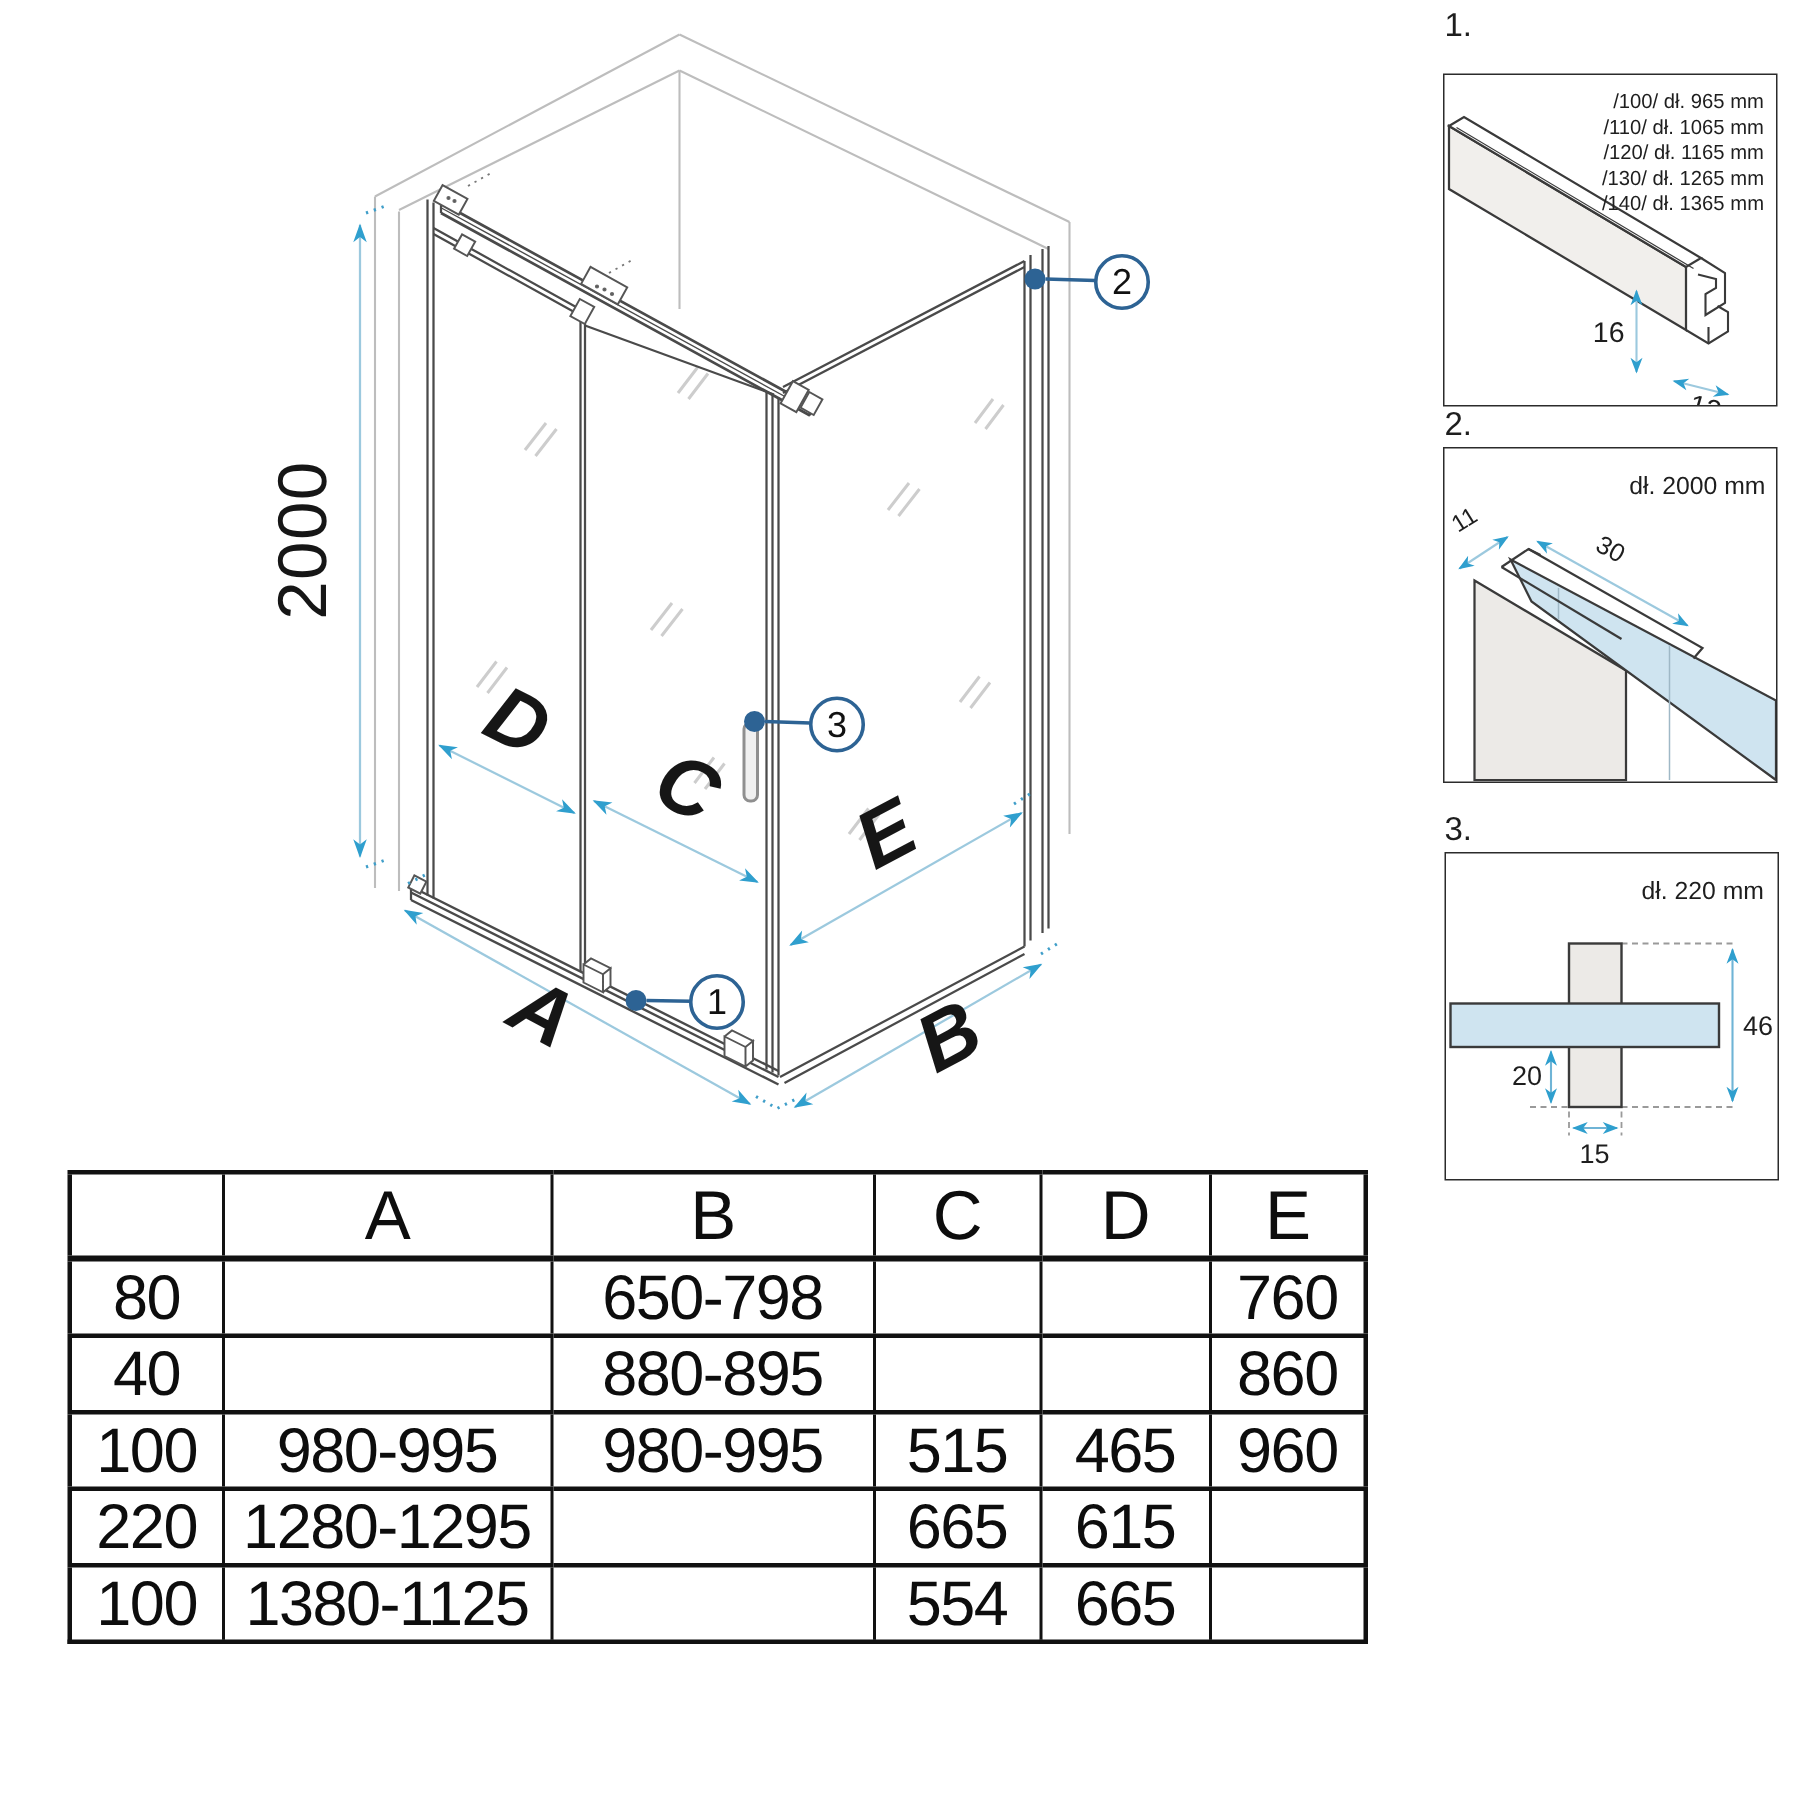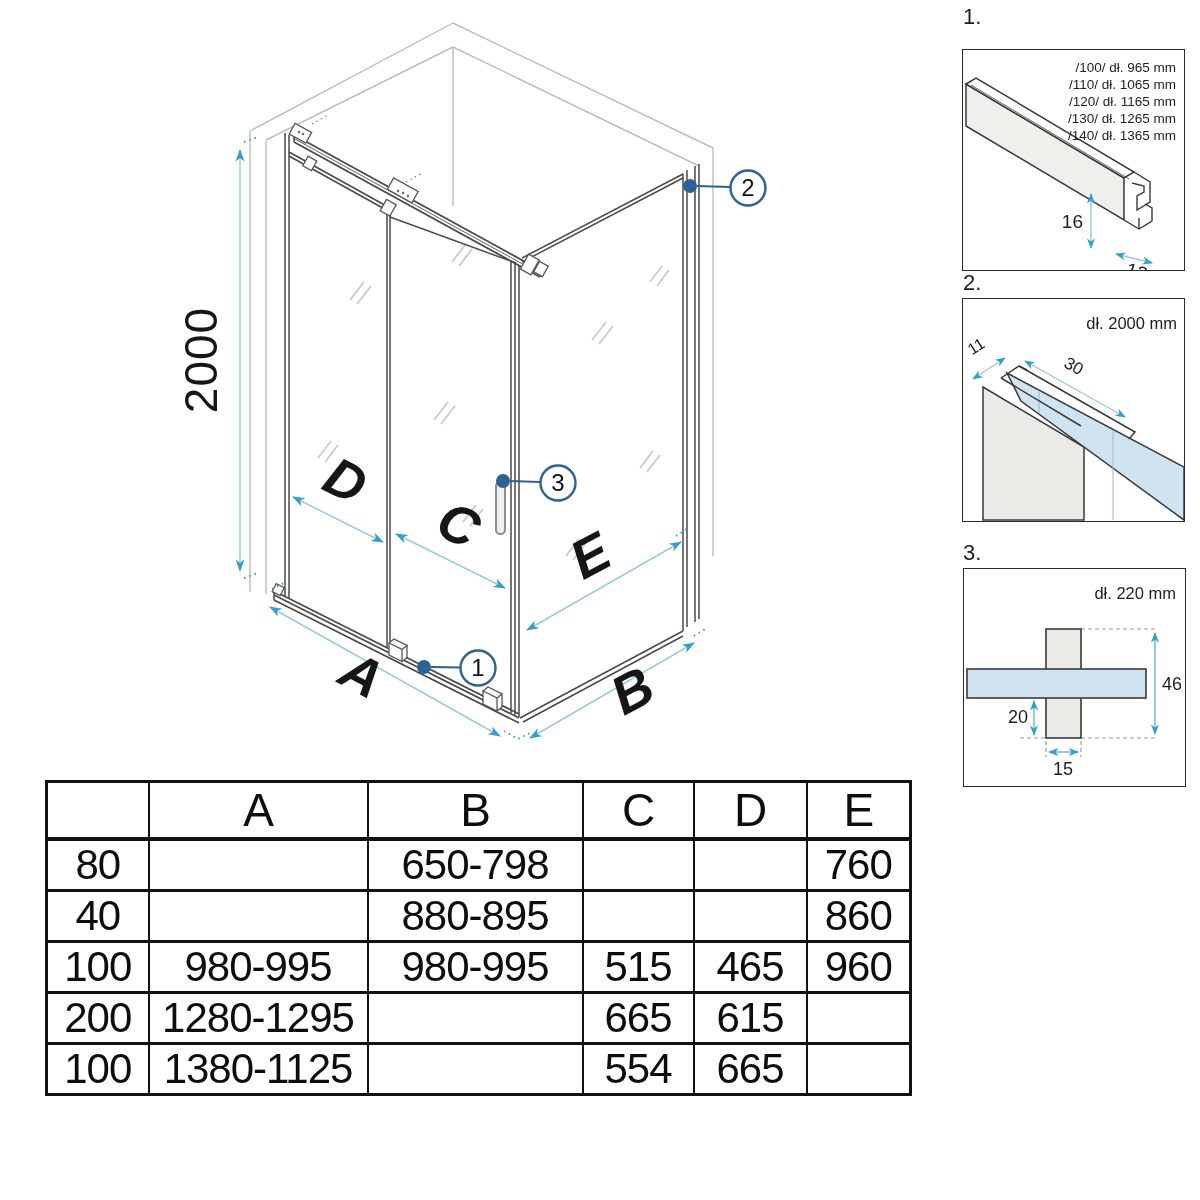--- a/index.html
+++ b/index.html
@@ -298,21 +298,21 @@
       </tr>
       <tr>
         <td>100</td>
         <td>980-995</td>
         <td>980-995</td>
         <td>515</td>
         <td>465</td>
         <td>960</td>
       </tr>
       <tr>
-        <td>200</td>
+        <td>220</td>
         <td>1280-1295</td>
         <td></td>
         <td>665</td>
         <td>615</td>
         <td></td>
       </tr>
       <tr>
         <td>100</td>
         <td>1380-1125</td>
         <td></td>

